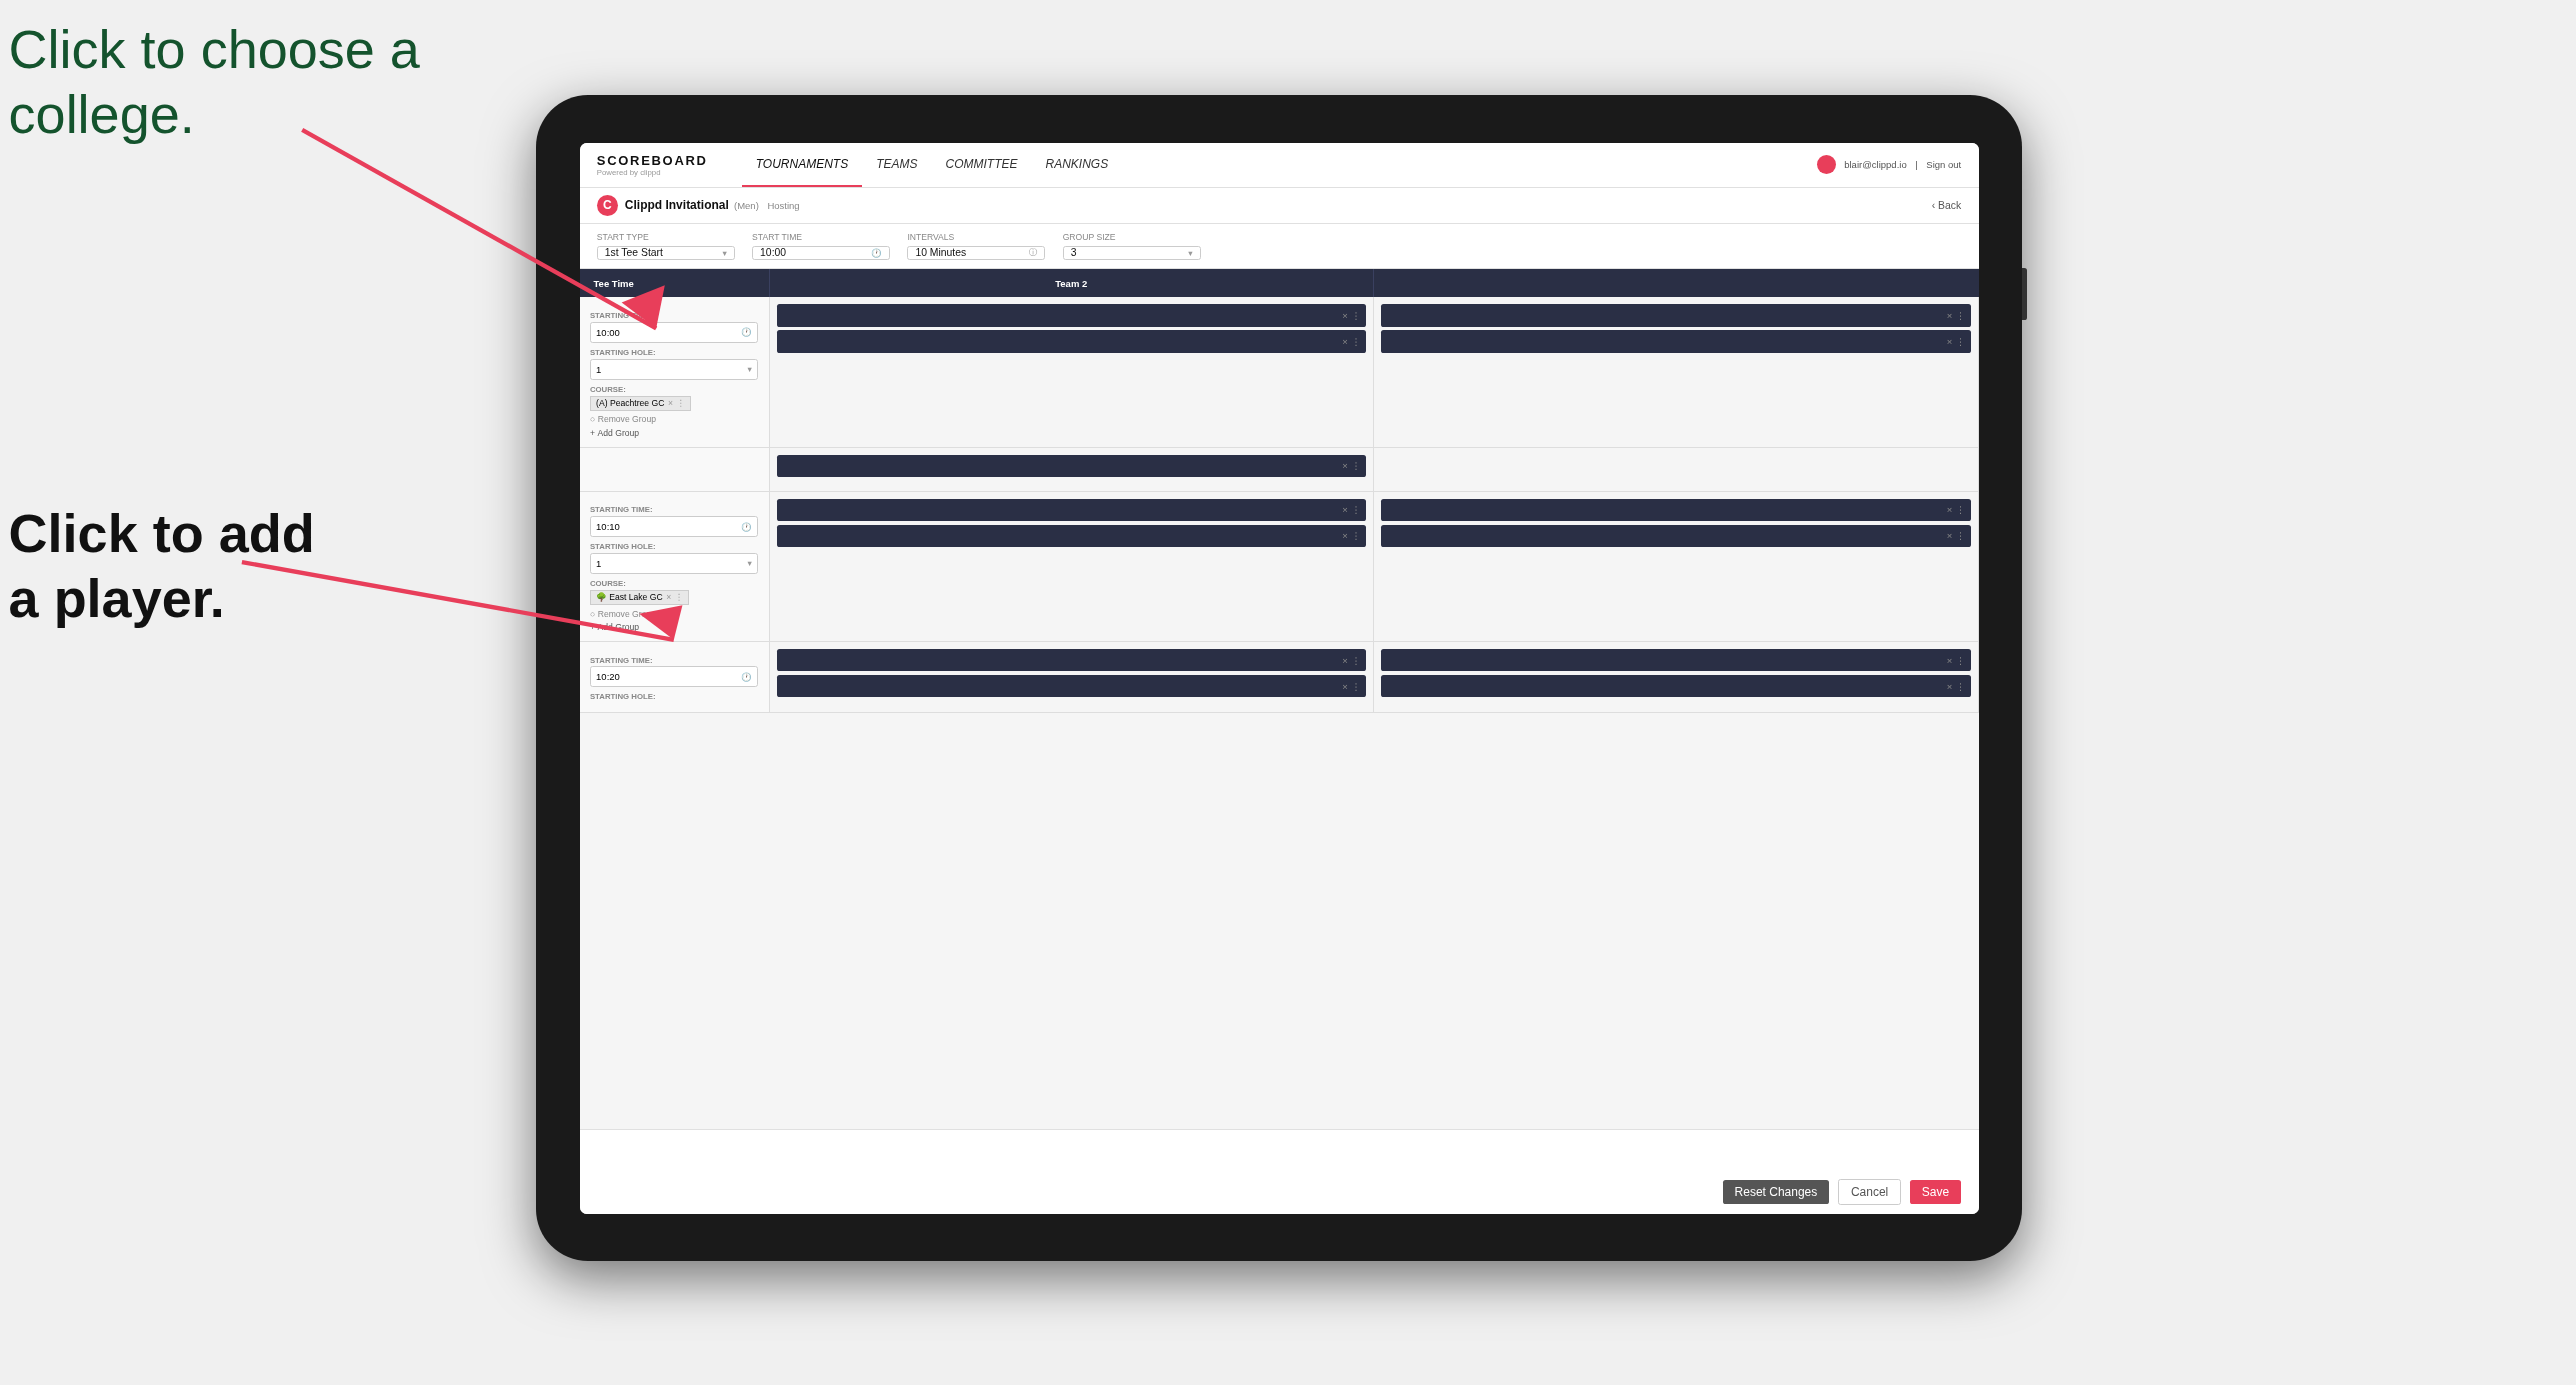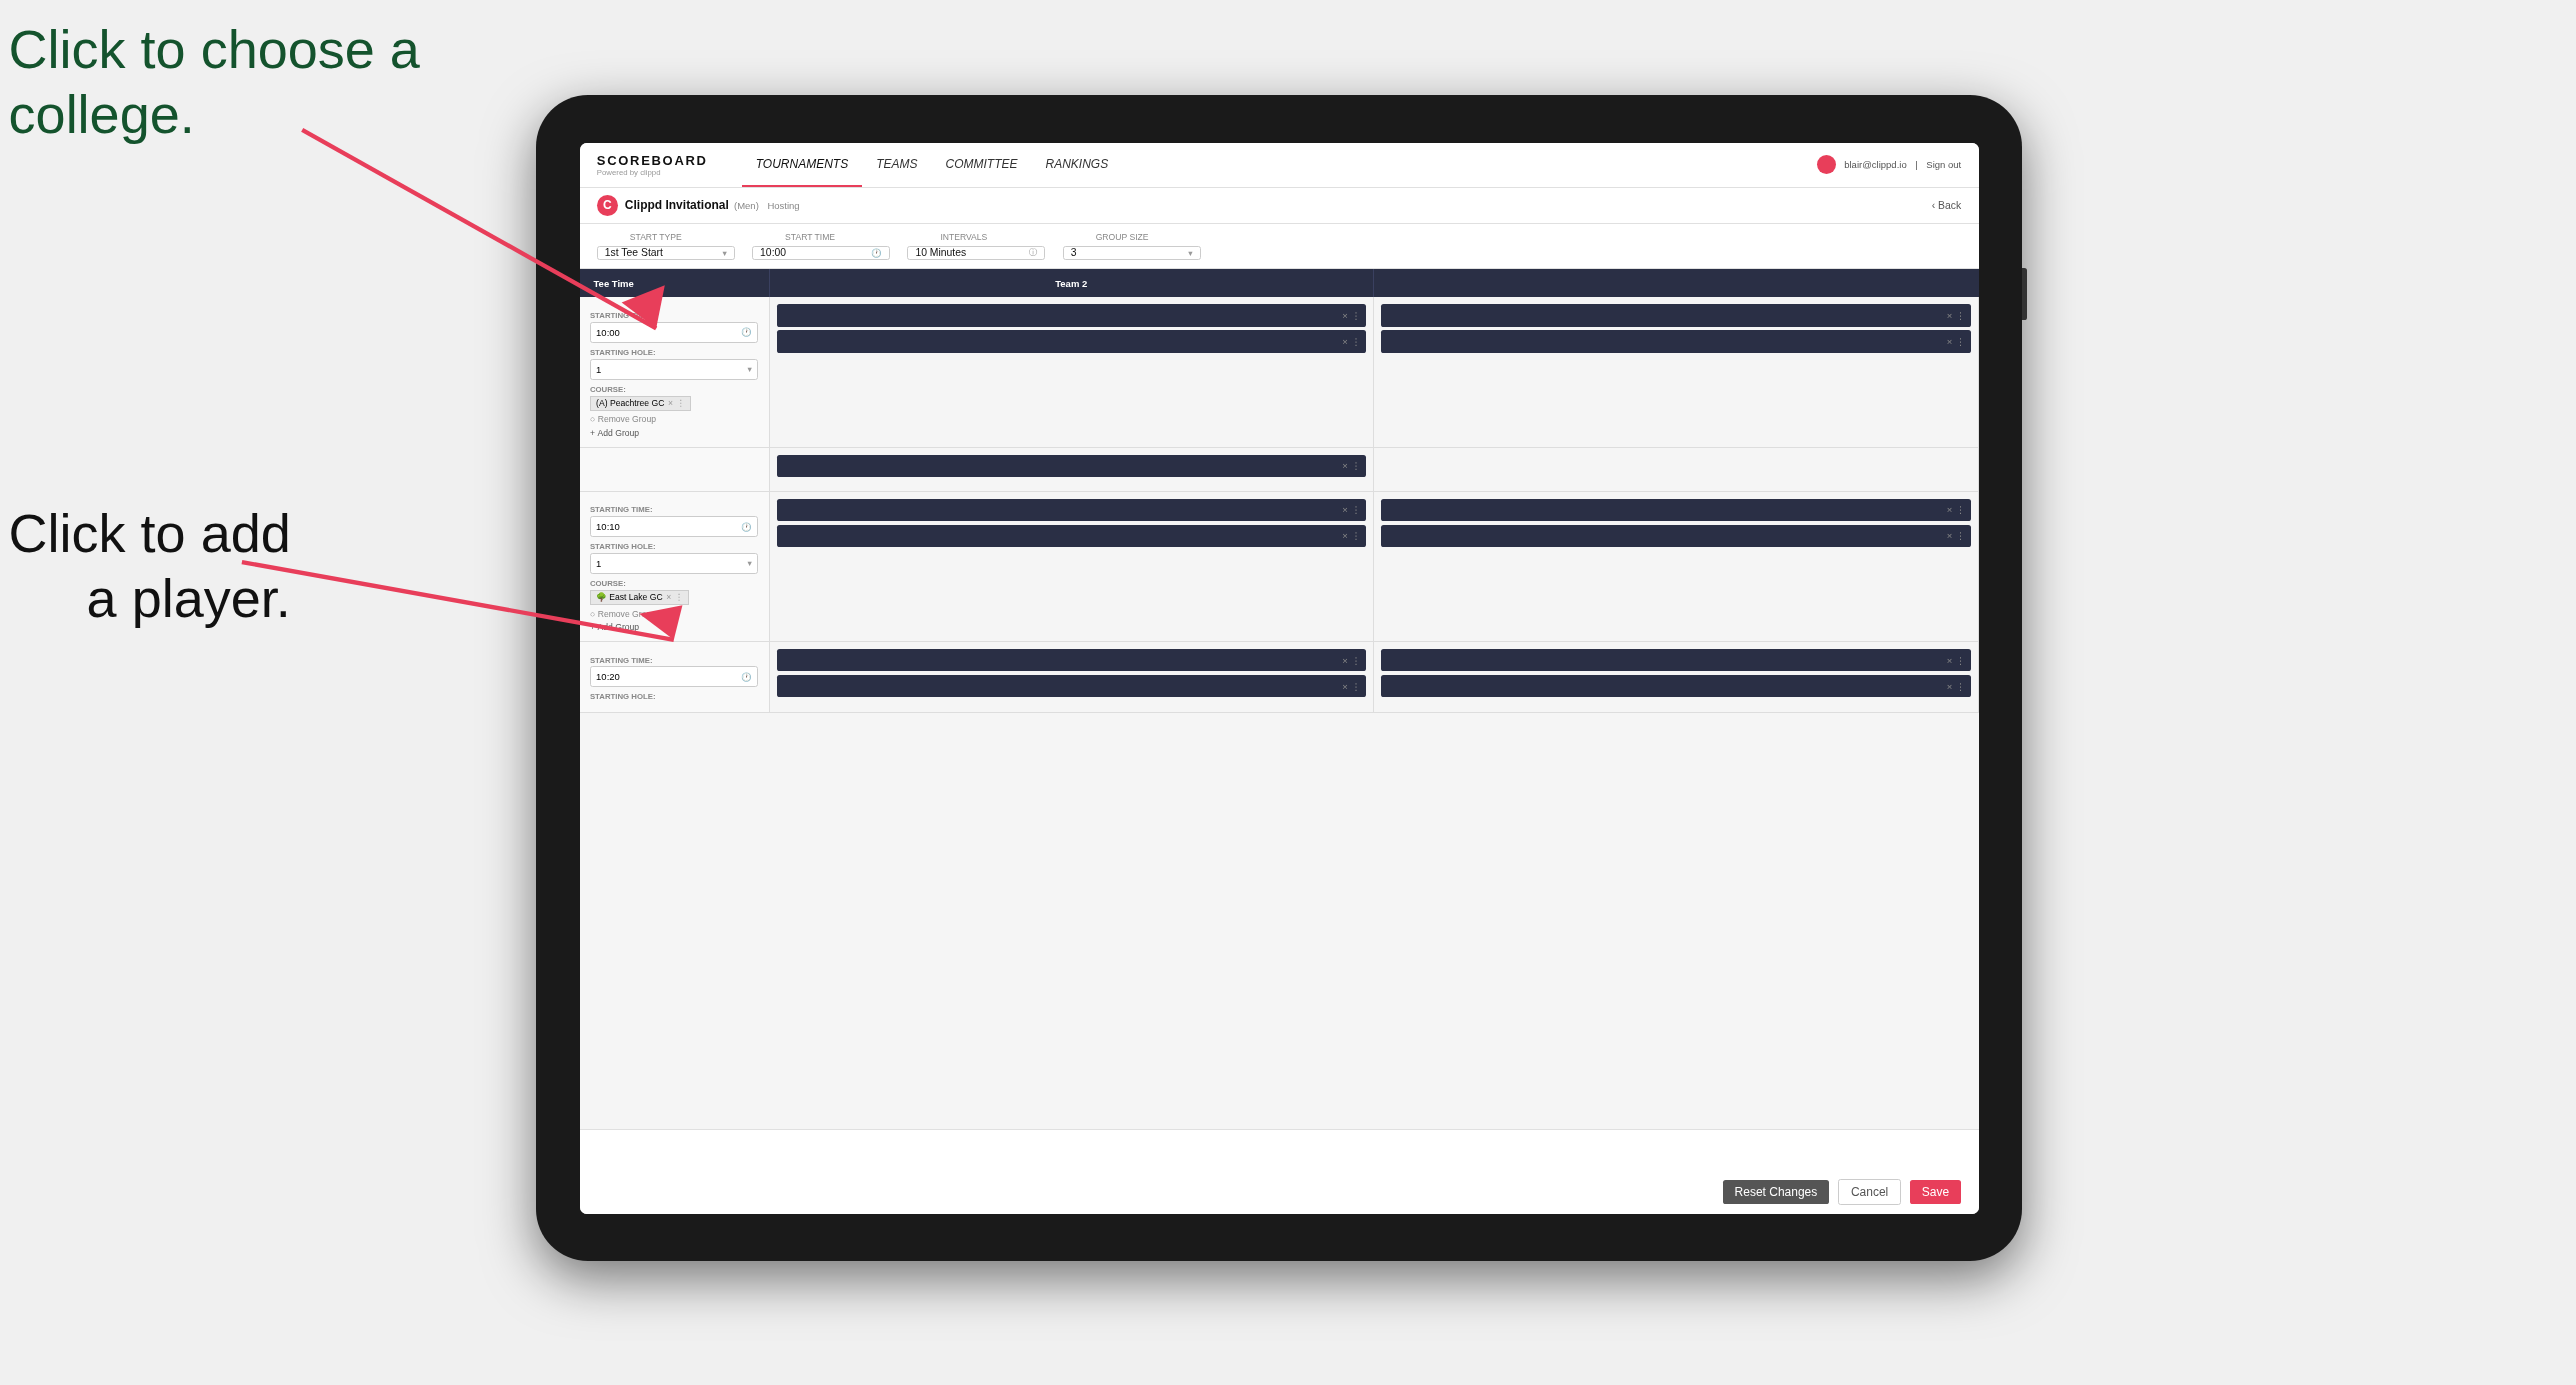--- a/index.html
+++ b/index.html
@@ -21,25 +21,24 @@
       font-weight: 400;
       color: #14532d;
       line-height: 1.2;
       z-index: 100;
     }
     .annotation-bottom {
       position: absolute;
       top: 501px;
       left: 8.6px;
       font-size: 54px;
-      font-weight: 400;
+      font-weight: 700;
       color: #111;
       line-height: 1.2;
       z-index: 100;
-      text-align: right;
     }
 
     
     .arrow-top {
       position: absolute;
       top: 104px;
       left: 276px;
       width: 415px;
       height: 259px;
       z-index: 99;
@@ -196,21 +195,20 @@
     .settings-field {
       display: flex;
       flex-direction: column;
       gap: 3.5px;
       min-width: 138px;
     }
     .settings-label {
       font-size: 8.6px;
       color: #888;
       text-transform: uppercase;
-      margin-left: 33px;
     }
     .settings-input {
       border: 0.9px solid #ccc;
       border-radius: 2.6px;
       padding: 3.5px 7px;
       font-size: 10.4px;
       color: #111;
       background: #fff;
       display: flex;
       align-items: center;

